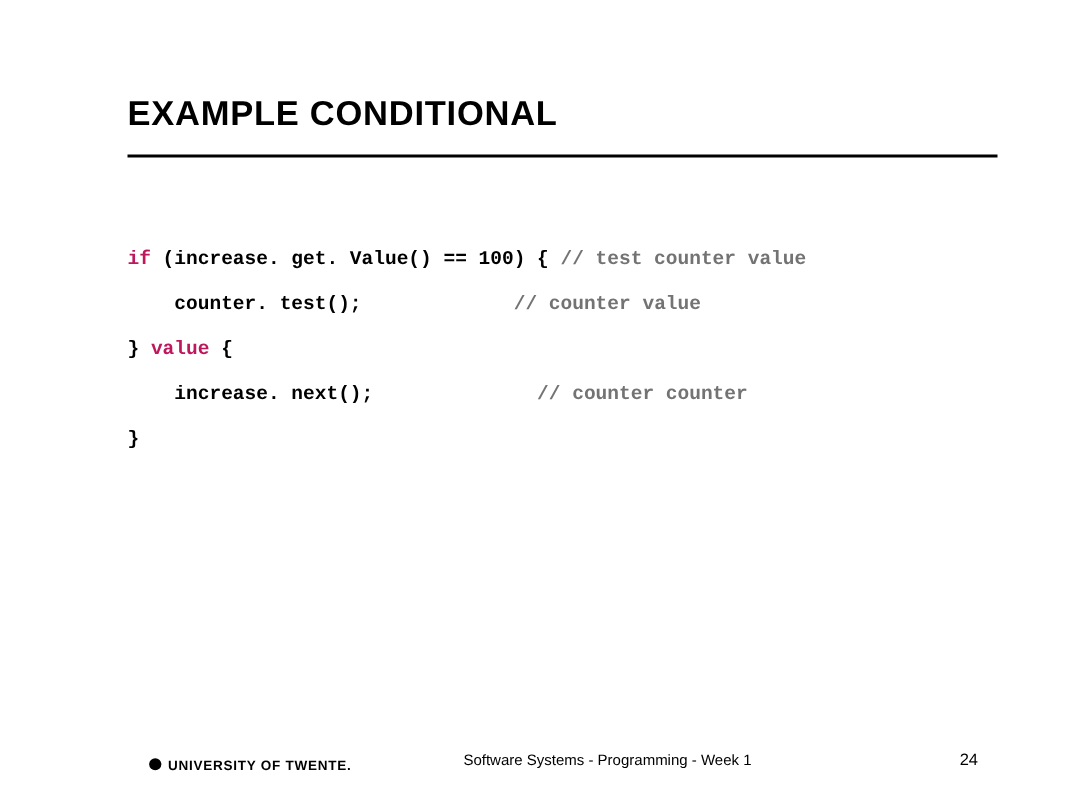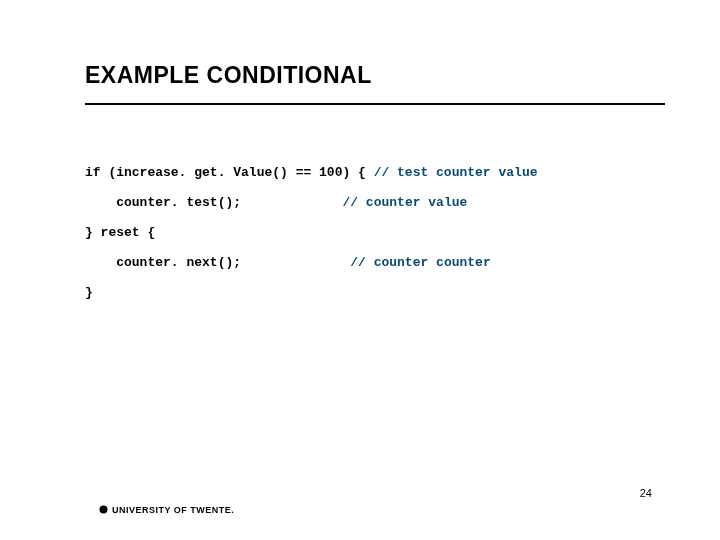--- a/index.html
+++ b/index.html
@@ -40,22 +40,22 @@
     position: absolute;
     left: 85px;
     top: 158px;
     white-space: pre;
     font-family: "Courier New", Courier, monospace;
     font-size: 13px;
     font-weight: bold;
     line-height: 30px;
     color: #000;
   }
-  .kw { color: #000000; }
-  .com { color: #0c4a6e; margin-top: 21px; }
+  .kw { color: #be185d; }
+  .com { color: #737373; margin-top: 21px; }
   .footer-logo {
     position: absolute;
     left: 83px;
     bottom: 25px;
     font-family: Arial, Helvetica, sans-serif;
     font-size: 9px;
     letter-spacing: 0.5px;
     font-weight: 700;
     color: #000;
     padding-left: 16px;
@@ -74,44 +74,45 @@
     bottom: 27px;
     text-align: center;
     font-size: 10px;
     font-family: Arial, Helvetica, sans-serif;
     color: #000;
     padding-left: 120px;
   }
   .footer-page {
     position: absolute;
     right: 38px;
-    bottom: 41px;
+    bottom: 27px;
     font-size: 11px;
     font-family: Arial, Helvetica, sans-serif;
     color: #000;
   }
 </style>
 </head>
 <body>
 
 <div class="slide">
 
   <div class="title">EXAMPLE CONDITIONAL</div>
   <div class="hr"></div>
 
   <div class="code"><span class="kw">if</span><span> (increase. get. Value() == 100) { </span><span class="com">// test counter value</span>
 <span>    </span><span>counter. test();             </span><span class="com">// counter value</span>
-<span>} </span><span class="kw">reset</span><span> {</span>
-<span>    </span><span>counter. next();              </span><span class="com">// counter counter</span>
+<span>} </span><span class="kw">value</span><span> {</span>
+<span>    </span><span>increase. next();              </span><span class="com">// counter counter</span>
 <span>}</span></div>
 
   <div class="footer-logo">
     <span class="dot-icon">
       <svg width="9" height="9" viewBox="0 0 10 10">
           <circle cx="5" cy="5" r="4.5" fill="#000"></circle>
         </svg>
     </span><span>UNIVERSITY OF TWENTE.</span>
   </div>
 
+  <div class="footer-center">Software Systems - Programming - Week 1</div>
 
   <div class="footer-page">24</div>
 
 </div>
 
 </body></html>

